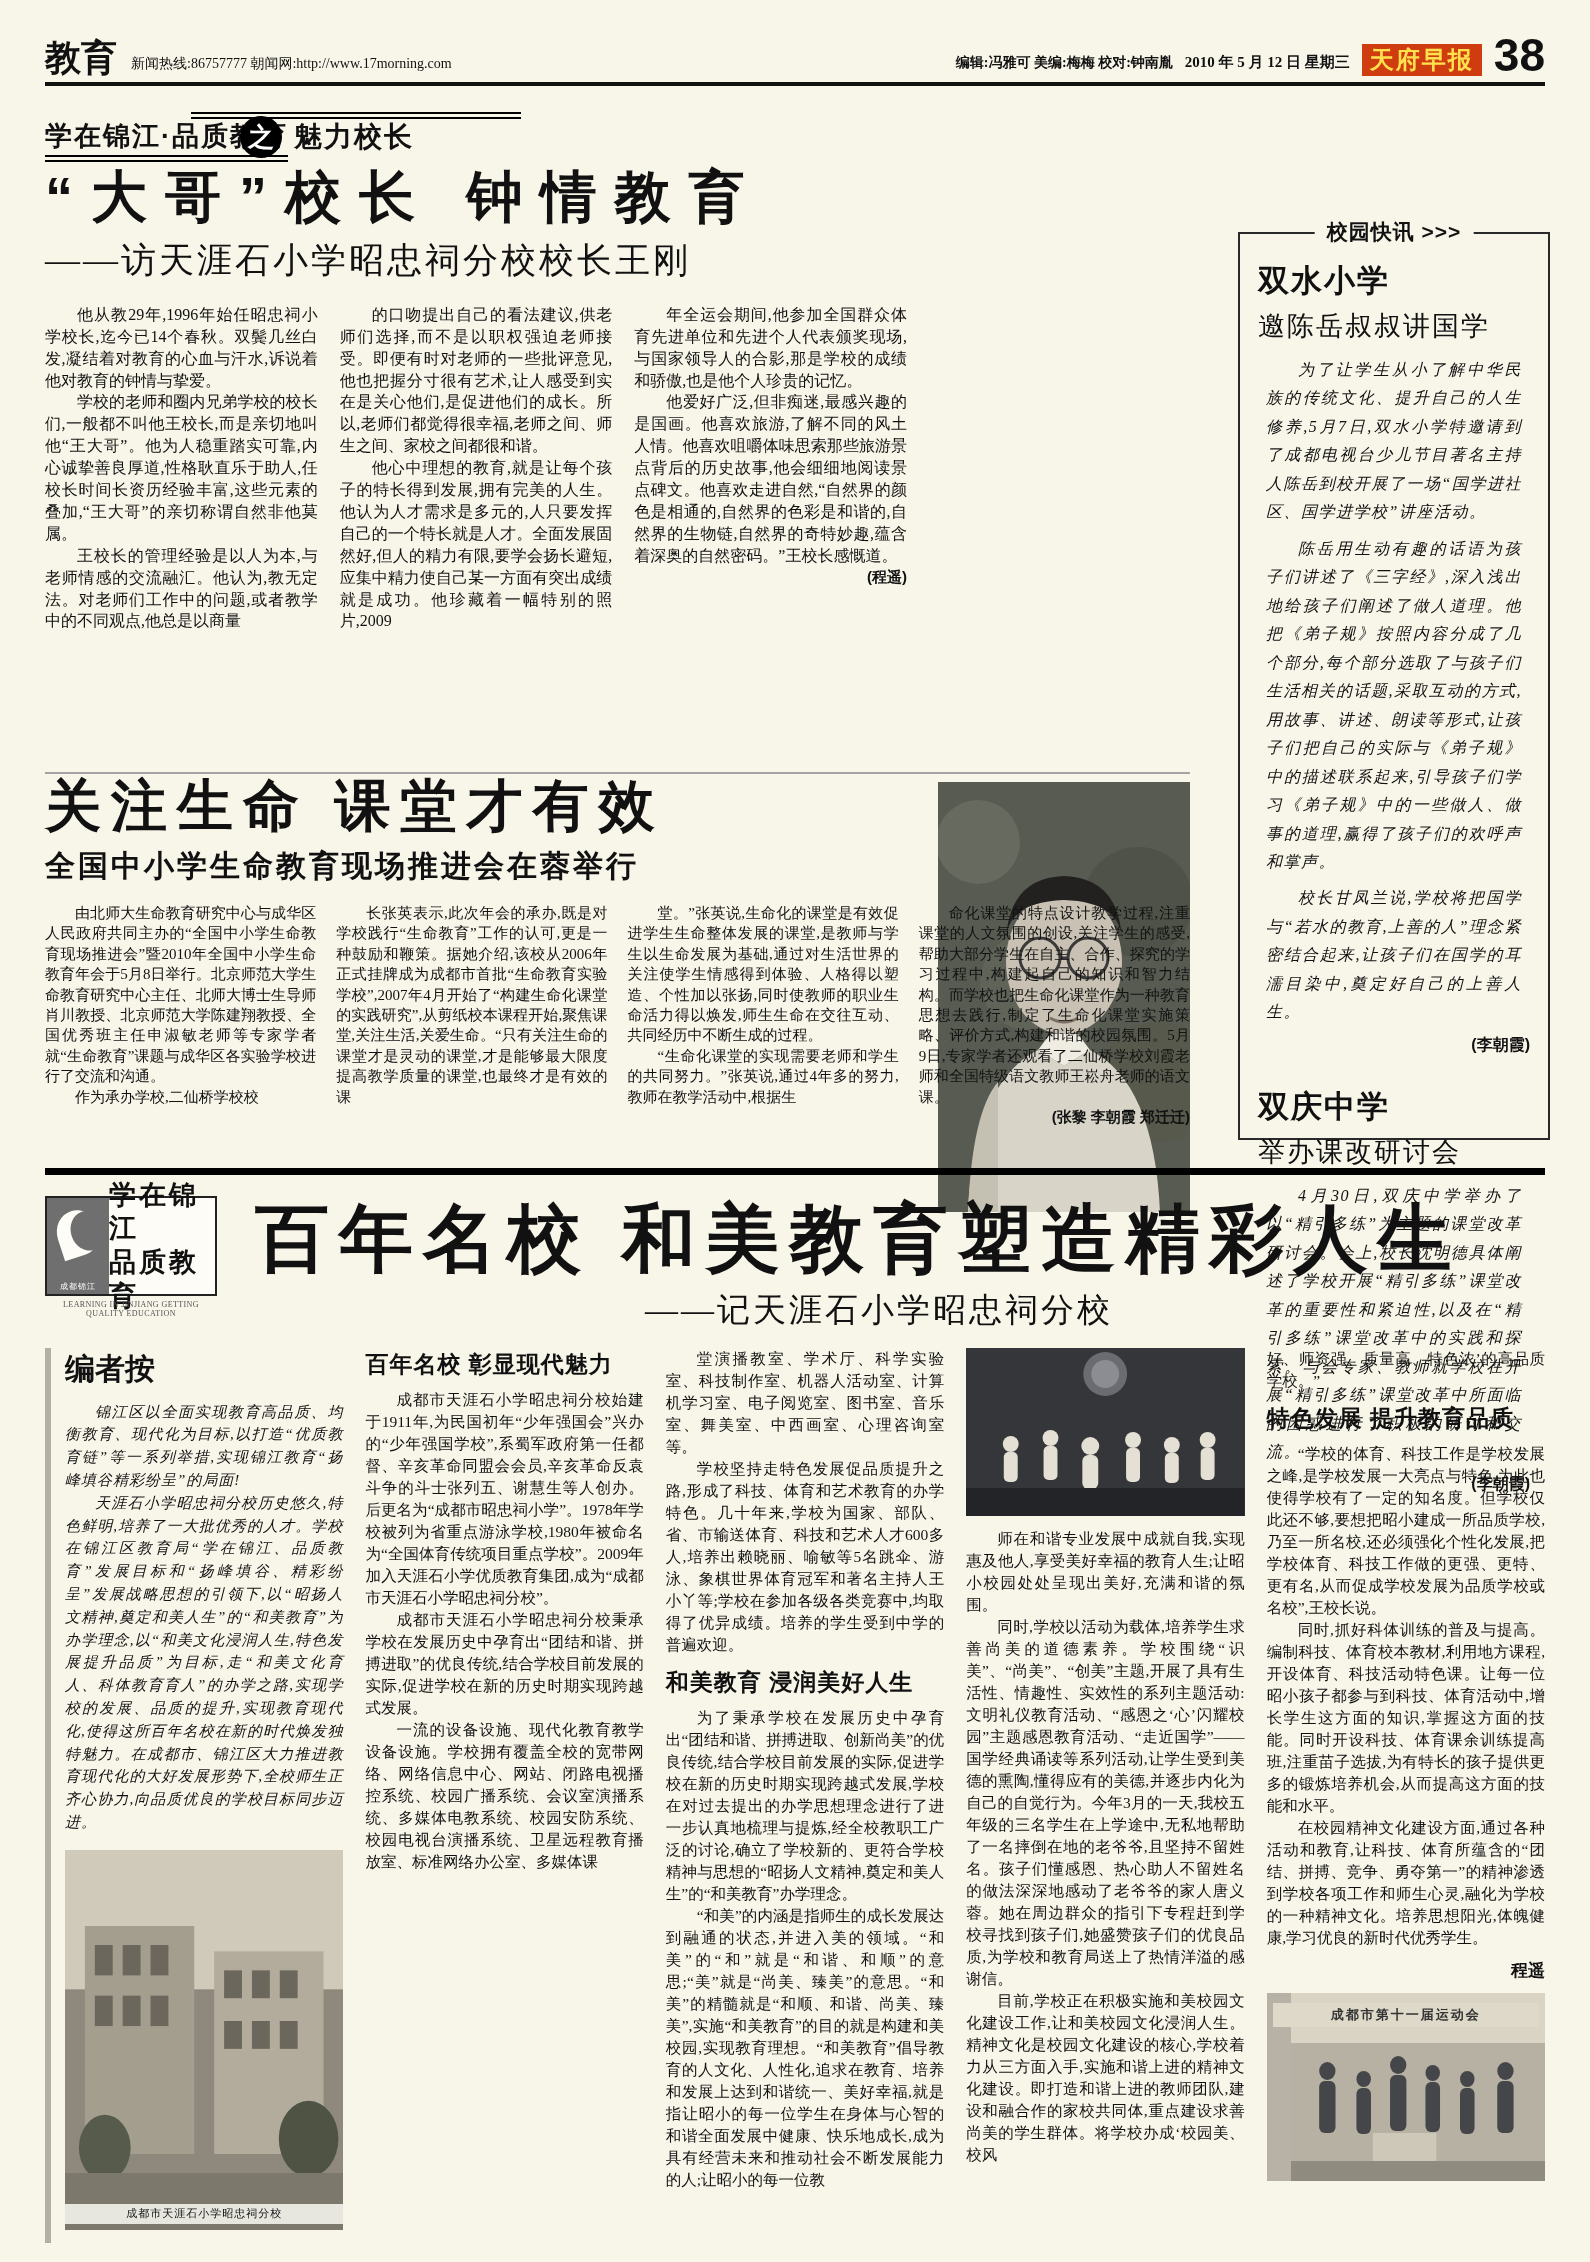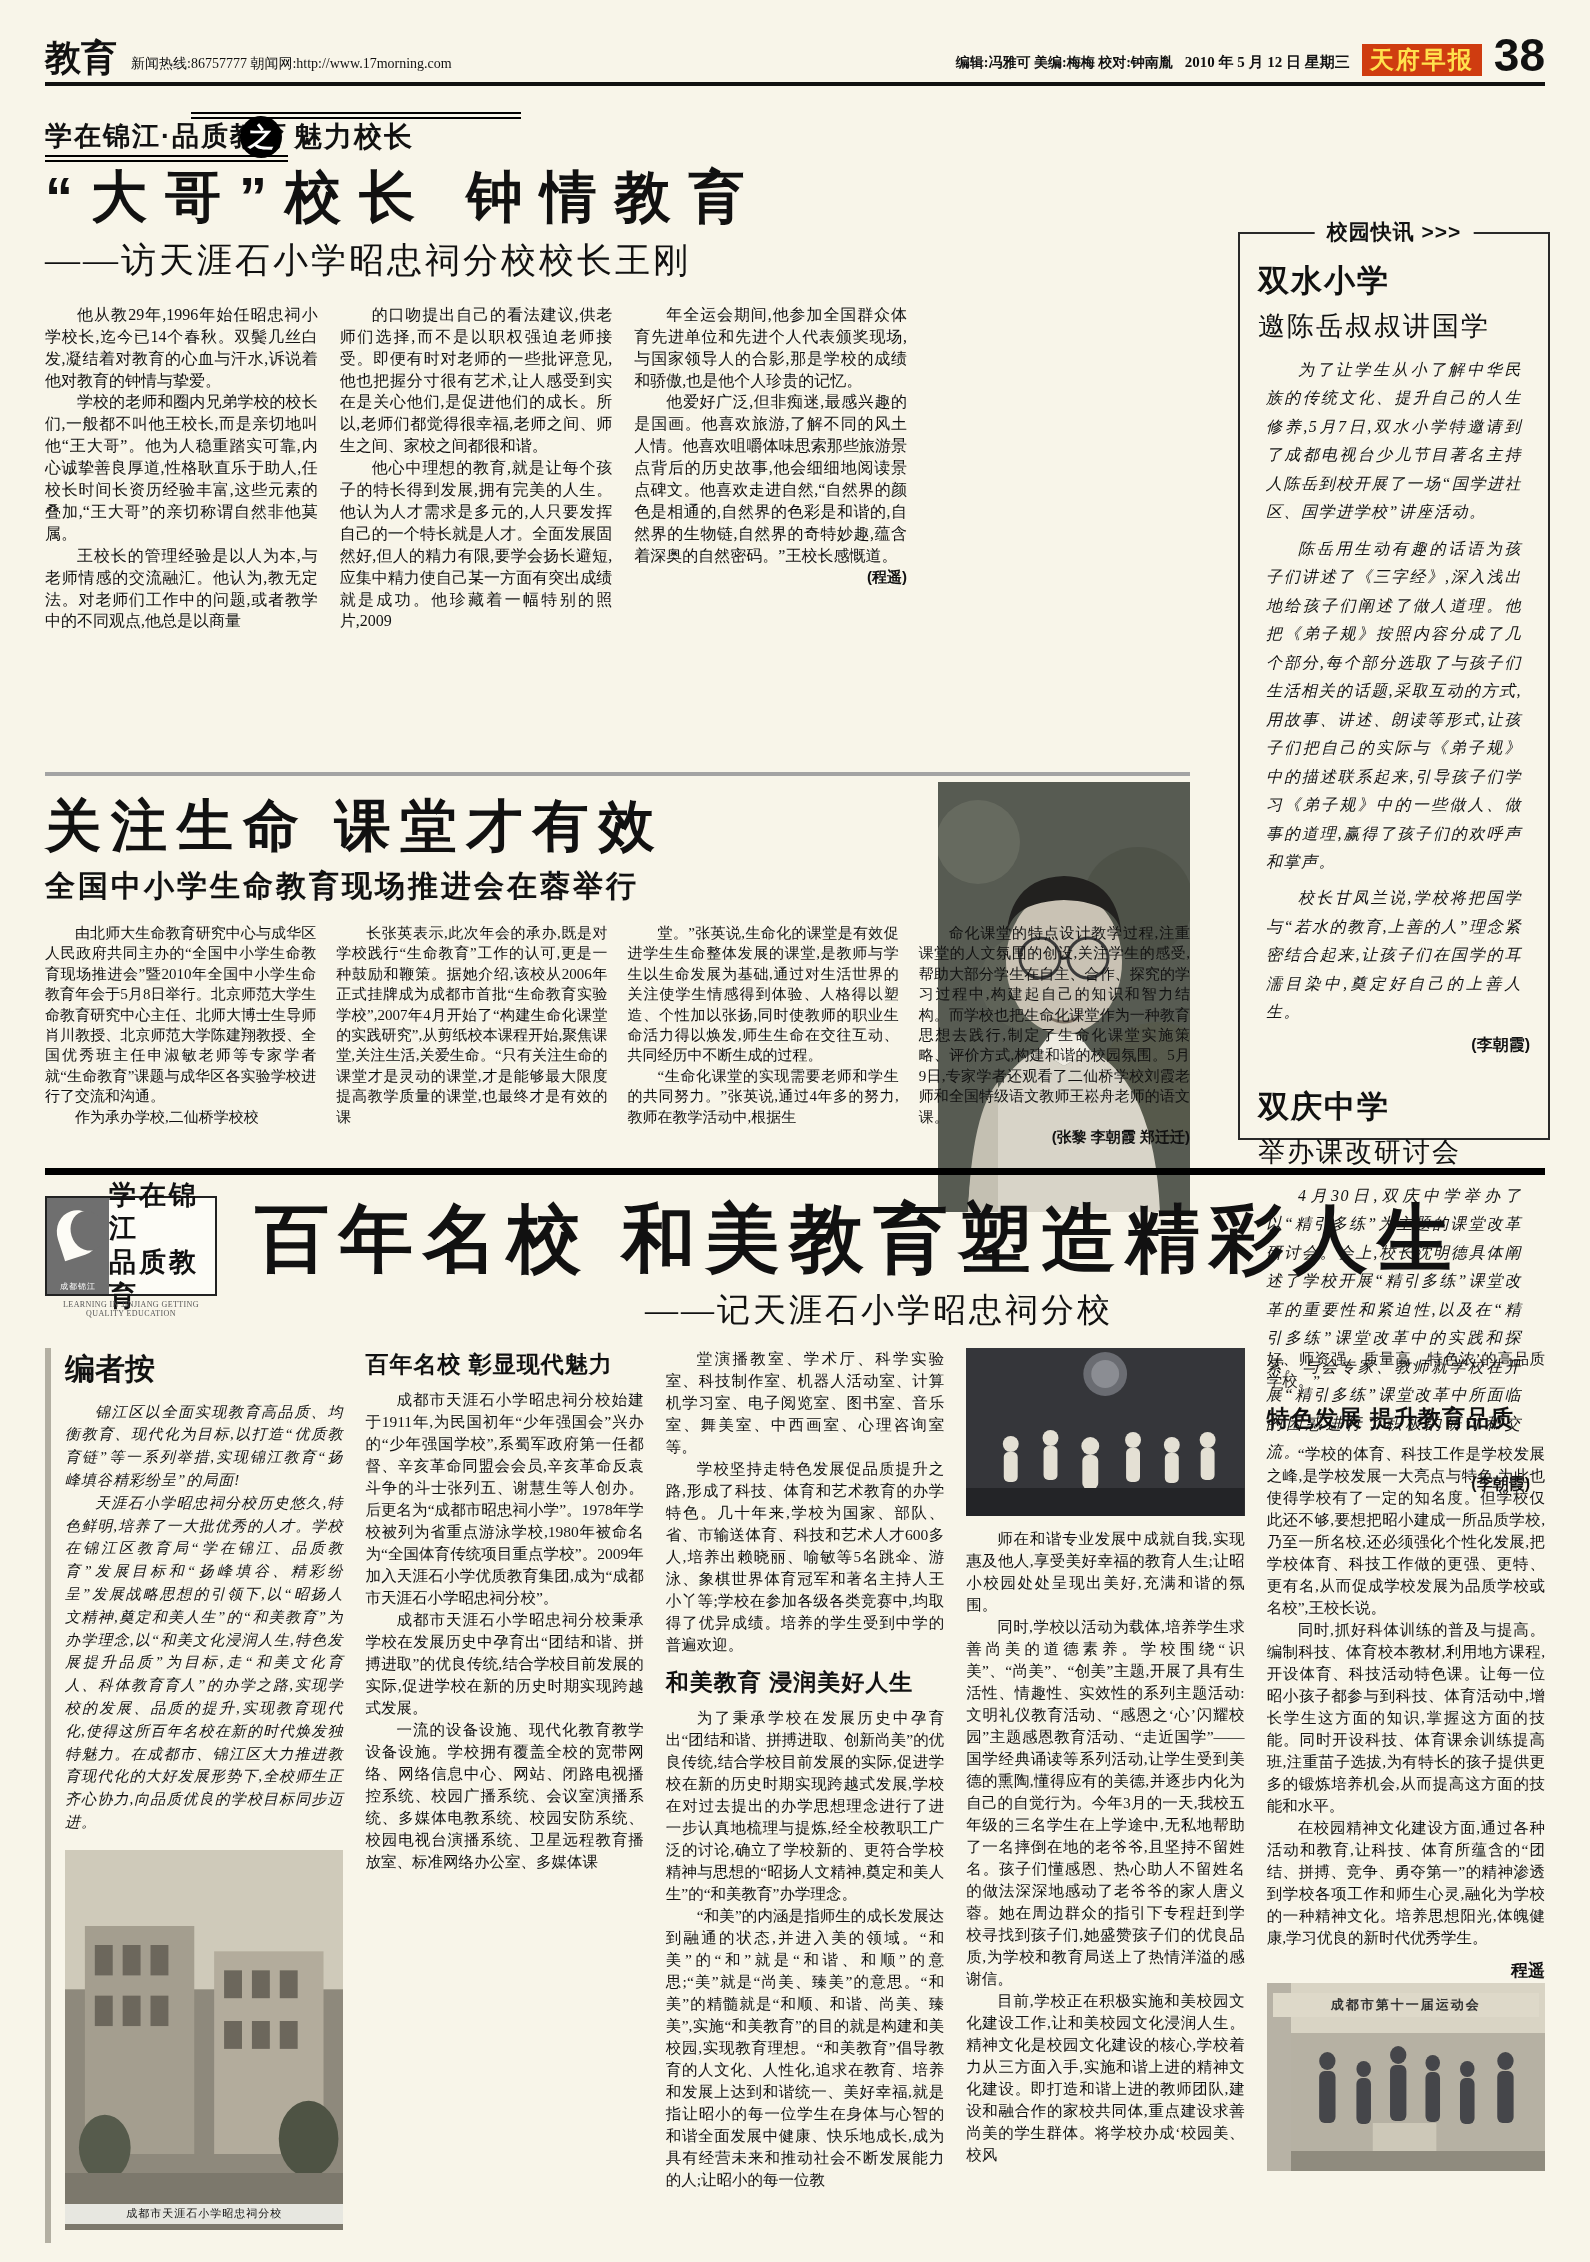--- a/index.html
+++ b/index.html
@@ -36,21 +36,21 @@
        letter-spacing:18px;white-space:nowrap;}
   .a1-sub{font-size:35px;letter-spacing:3px;margin-top:10px;}
   .a1-body{margin-top:20px;display:flex;gap:22px;width:862px;}
   .col{flex:1;font-size:16px;line-height:1.37;text-align:justify;}
   .col p{margin:0;text-indent:2em;}
   .credit{text-align:right;font-weight:bold;font-family:"Liberation Sans",sans-serif;font-size:15px;margin-top:0;}
   .a1-photo{position:absolute;left:893px;top:150px;width:252px;height:430px;}
   .a1-photo svg{display:block;}
 
   
-  .a2{position:absolute;left:45px;top:772px;width:1145px;height:392px;border-top:4px solid #a3a3a3;padding-top:22px;box-sizing:border-box;}
+  .a2{position:absolute;left:45px;top:772px;width:1145px;height:392px;border-top:2px solid #a3a3a3;padding-top:4px;box-sizing:border-box;}
   .a2-headline{font-family:"Liberation Sans",sans-serif;font-weight:900;font-size:56px;letter-spacing:10px;line-height:1;}
   .a2-subhead{font-size:30px;letter-spacing:3px;margin-top:12px;font-weight:600;}
   .a2-body{margin-top:16px;display:flex;gap:20px;}
   .a2-body .col{font-size:15px;line-height:1.36;}
 
   
   .sb{position:absolute;left:1238px;top:232px;width:312px;height:908px;border:2px solid #2a2a2a;box-sizing:border-box;padding:26px 18px 0 18px;}
   .sb-label{position:absolute;top:-16px;left:50%;transform:translateX(-50%);background:#f8f5e9;
        font-family:"Liberation Sans",sans-serif;font-weight:900;font-size:21px;padding:0 12px;white-space:nowrap;letter-spacing:1px;}
   .sb-title{font-family:"Liberation Sans",sans-serif;font-weight:900;font-size:31px;letter-spacing:2px;}
@@ -83,21 +83,21 @@
       margin:10px 0 8px 0;text-indent:0;}
   .sec-head.first{margin-top:0;}
   .ed{border-left:6px solid #b3afa2;padding-left:14px;box-sizing:border-box;}
   .ed-title{font-family:"Liberation Sans",sans-serif;font-weight:900;font-size:30px;margin-bottom:10px;}
   .ed-body p{font-style:italic;font-size:15px;line-height:1.52;letter-spacing:1px;}
   .photo-frame{position:relative;overflow:hidden;background:#9a958a;}
   .school-photo{margin-top:16px;height:380px;}
   .photo-cap{position:absolute;left:0;bottom:6px;width:100%;text-align:center;background:rgba(250,250,245,0.85);
       font-size:11px;padding:2px 0;letter-spacing:1px;}
   .perf-photo{height:168px;margin-bottom:12px;background:#383838;}
-  .swim-photo{height:188px;background:#b7b2a5;padding-left:24px;}
+  .swim-photo{height:188px;margin-top:10px;background:#b7b2a5;padding-left:24px;}
   .swim-banner{position:absolute;left:6px;top:10px;right:6px;text-align:center;background:#ded9c9;
       font-weight:bold;font-size:13px;letter-spacing:2px;padding:3px 0;color:#333;}
   .credit-right{text-align:right;font-family:"Liberation Sans",sans-serif;font-weight:900;font-size:17px;margin-top:10px;}
 </style>
 </head>
 <body>
 
 <div class="page">
 
   <div class="hdr">

